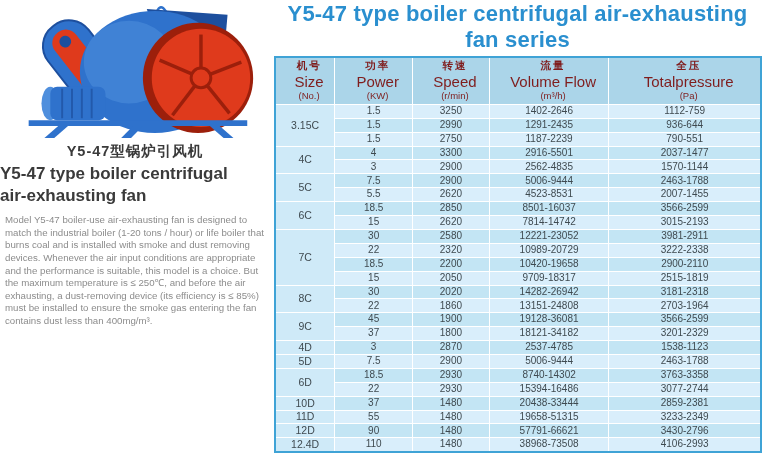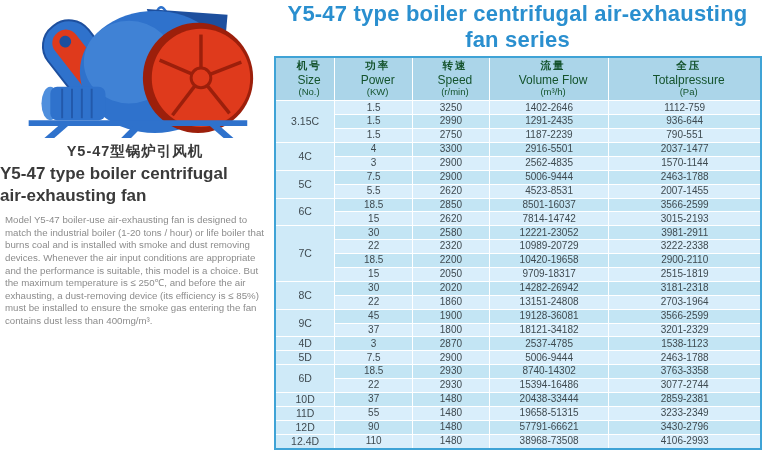--- a/index.html
+++ b/index.html
@@ -31,24 +31,24 @@
   .page-title{
     margin:1px 0 3px 0;text-align:center;font-size:22px;font-weight:bold;
     color:var(--c-title);letter-spacing:0.2px;
   }
   .spec-table{
     width:488px;margin-left:4px;border-collapse:collapse;table-layout:fixed;
     border:2px solid var(--c-border);
   }
   .spec-table th{
     background:var(--c-headerBg);border:1.5px solid #ffffff;
-    font-weight:normal;color:#14532d;padding:1px 0 2px 8px;
+    font-weight:normal;color:#7f1d1d;padding:1px 0 2px 8px;
   }
   .spec-table .h-zh{font-size:10.5px;font-weight:bold;letter-spacing:2px;}
-  .spec-table .h-en{font-size:12px;line-height:1.2;}
+  .spec-table .h-en{font-size:15px;line-height:1.2;}
   .spec-table .h-unit{font-size:9.5px;line-height:1.15;}
   .spec-table td{
     border:1.5px solid #ffffff;text-align:center;vertical-align:middle;
     font-size:10px;color:#3f4a50;height:12.9px;padding:0;line-height:1.05;
   }
   .spec-table tr.light td{background:var(--c-rowLight);}
   .spec-table tr.dark td{background:var(--c-rowDark);}
   .spec-table td.size-cell{background:var(--c-sizeBg) !important;font-size:10.5px;}
 </style>
 </head>

